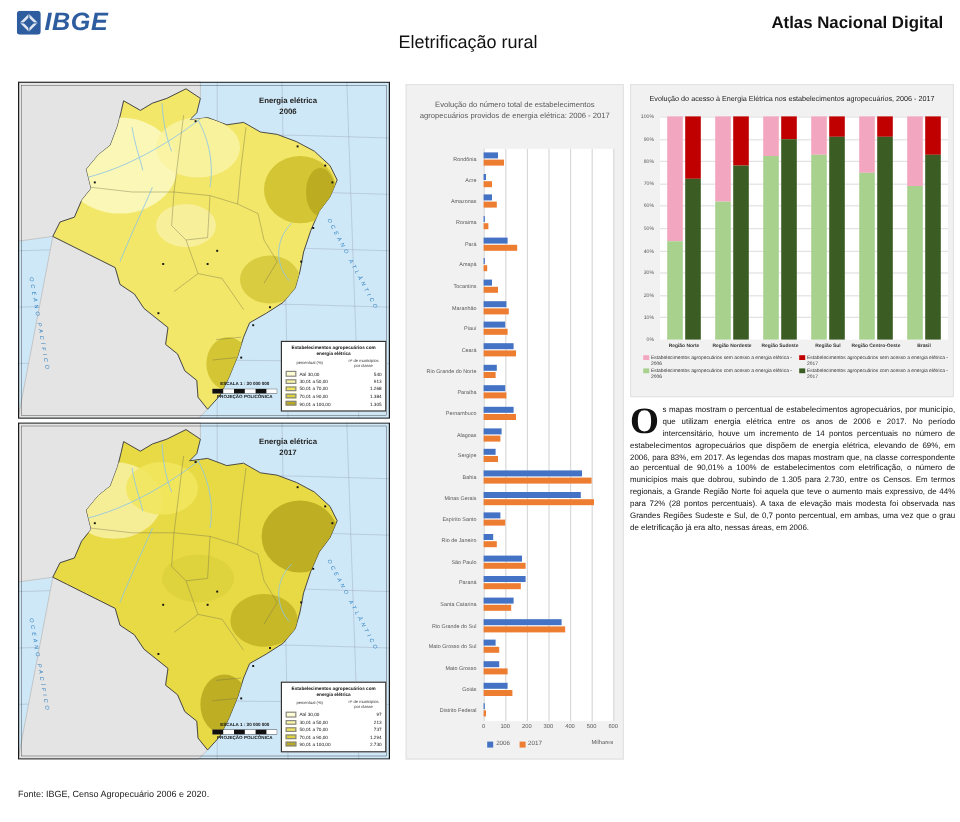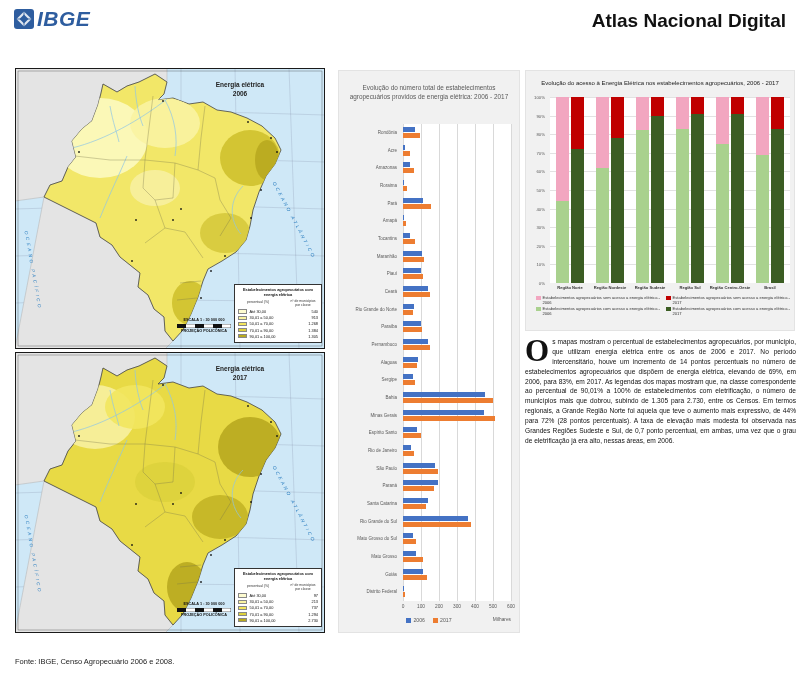--- a/index.html
+++ b/index.html
@@ -2,21 +2,21 @@
 <html><head>
 <meta charset="utf-8">
 <style>
   * { margin:0; padding:0; box-sizing:border-box; }
   html,body { width:800px; height:685px; background:#fff; font-family:"Liberation Sans", sans-serif; color:#222; overflow:hidden; }
   #page { position:relative; width:800px; height:685px; background:#fff; }
 
   
   #logo { position:absolute; left:14px; top:7px; display:flex; align-items:center; gap:3px;text-align:right; }
   #logo .brand-text { font-size:21px; font-weight:bold; font-style:italic; color:#2e5d9f; letter-spacing:.5px; }
-  #app-title { position:absolute; right:14px; top:10px; font-size:19px; font-weight:bold; color:#111;text-align:center; }
+  #app-title { position:absolute; right:14px; top:10px; font-size:14px; font-weight:bold; color:#111;text-align:center; }
   #page-title { position:absolute; left:0; right:20px; top:27px; text-align:center; font-size:15px; color:#111; }
 
   
   .map-panel { position:absolute; width:310px; height:281px; }
   #map-2006 { left:15px; top:68px; }
   #map-2017 { left:15px; top:352px; }
   .map-canvas, .map-canvas svg { position:absolute; left:0; top:0; width:310px; height:281px; }
   .map-title { position:absolute; right:30px; top:13px; width:110px; text-align:center; font-size:6.5px; font-weight:bold; color:#222; line-height:1.35; }
   .map-title span { display:block; }
   .ocean-label { position:absolute; color:#2d7fc0; font-size:4.6px; letter-spacing:2.5px; font-style:italic; white-space:nowrap; }
@@ -81,20 +81,21 @@
     <svg width="20" height="20" viewBox="0 0 20 20">
       <rect x="0" y="0" width="20" height="20" rx="3" fill="#2e5d9f"></rect>
       <path d="M10,2.5 L17.5,10 L10,17.5 L2.5,10 Z" fill="#ffffff" opacity="0.85"></path>
       <path d="M10,5.5 L14.5,10 L10,14.5 L5.5,10 Z" fill="#2e5d9f"></path>
       <rect x="9.3" y="2" width="1.4" height="16" fill="#2e5d9f" opacity="0.6"></rect>
       <rect x="2" y="9.3" width="16" height="1.4" fill="#2e5d9f" opacity="0.6"></rect>
     </svg>
     <span class="brand-text">IBGE</span>
   </div>
   <div id="app-title">Atlas Nacional Digital</div>
+  <div id="page-title">Eletrificação rural</div>
 
   <section class="map-panel" id="map-2006">
     <div class="map-canvas">
         <svg viewBox="0 0 310 281" xmlns="http://www.w3.org/2000/svg">
           <rect x="0" y="0" width="310" height="281" fill="#cfe8f7"></rect>
           <line x1="58" y1="0" x2="48" y2="281" stroke="#557" stroke-width="0.35" opacity="0.45"></line>
           <line x1="112" y1="0" x2="107" y2="281" stroke="#557" stroke-width="0.35" opacity="0.45"></line>
           <line x1="166" y1="0" x2="166" y2="281" stroke="#557" stroke-width="0.35" opacity="0.45"></line>
           <line x1="220" y1="0" x2="225" y2="281" stroke="#557" stroke-width="0.35" opacity="0.45"></line>
           <line x1="274" y1="0" x2="284" y2="281" stroke="#557" stroke-width="0.35" opacity="0.45"></line>
@@ -598,15 +599,15 @@
           <span class="st-lg-sw" style="background: rgb(59, 93, 35);"></span>
           <span>Estabelecimentos agropecuários com acesso a energia elétrica - 2017</span>
         </div>
       </div>
   </section>
 
   <section id="article">
     <span id="dropcap">O</span><span>s mapas mostram o percentual de estabelecimentos agropecuários, por município, que utilizam energia elétrica entre os anos de 2006 e 2017. No período intercensitário, houve um incremento de 14 pontos percentuais no número de estabelecimentos agropecuários que dispõem de energia elétrica, elevando de 69%, em 2006, para 83%, em 2017. As legendas dos mapas mostram que, na classe correspondente ao percentual de 90,01% a 100% de estabelecimentos com eletrificação, o número de municípios mais que dobrou, subindo de 1.305 para 2.730, entre os Censos. Em termos regionais, a Grande Região Norte foi aquela que teve o aumento mais expressivo, de 44% para 72% (28 pontos percentuais). A taxa de elevação mais modesta foi observada nas Grandes Regiões Sudeste e Sul, de 0,7 ponto percentual, em ambas, uma vez que o grau de eletrificação já era alto, nessas áreas, em 2006.</span>
   </section>
 
-  <div id="footer">Fonte: IBGE, Censo Agropecuário 2006 e 2008.</div>
+  <div id="footer">Fonte: IBGE, Censo Agropecuário 2006 e 2020.</div>
 
 </div>
 
 </body></html>

